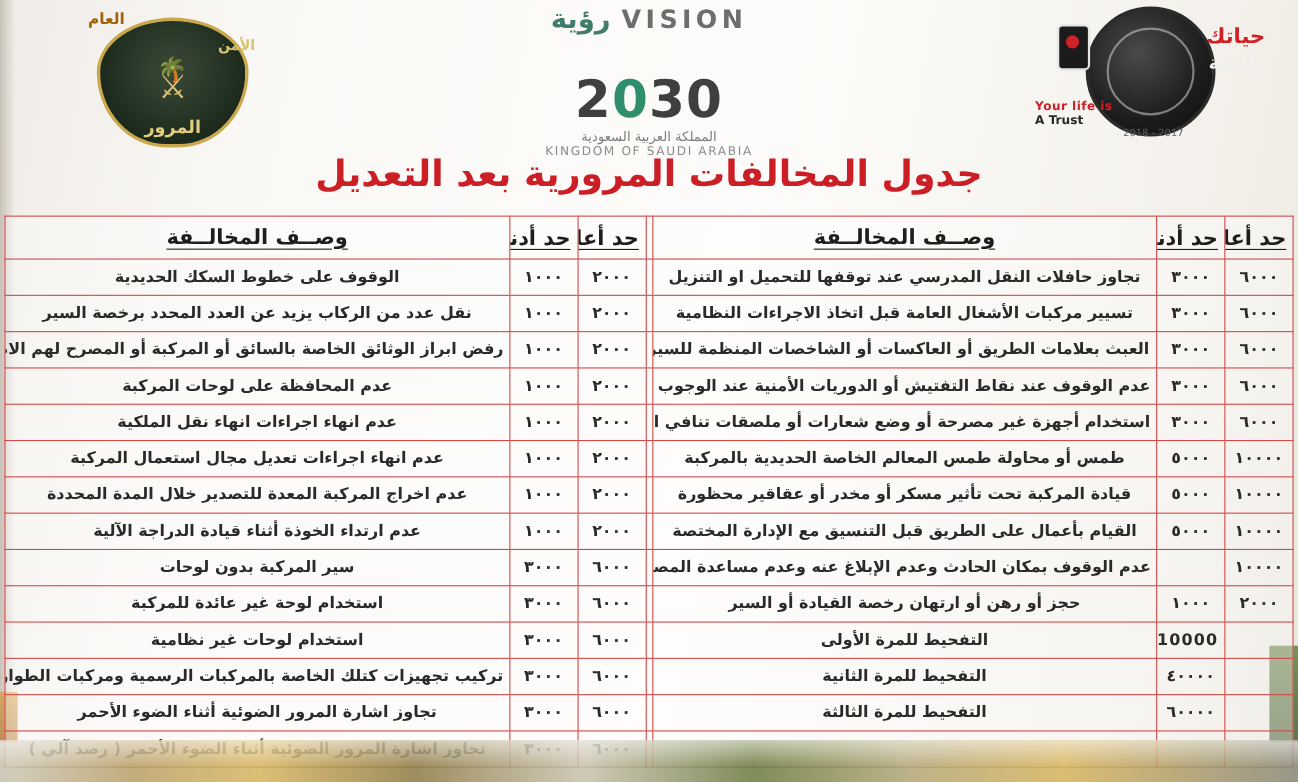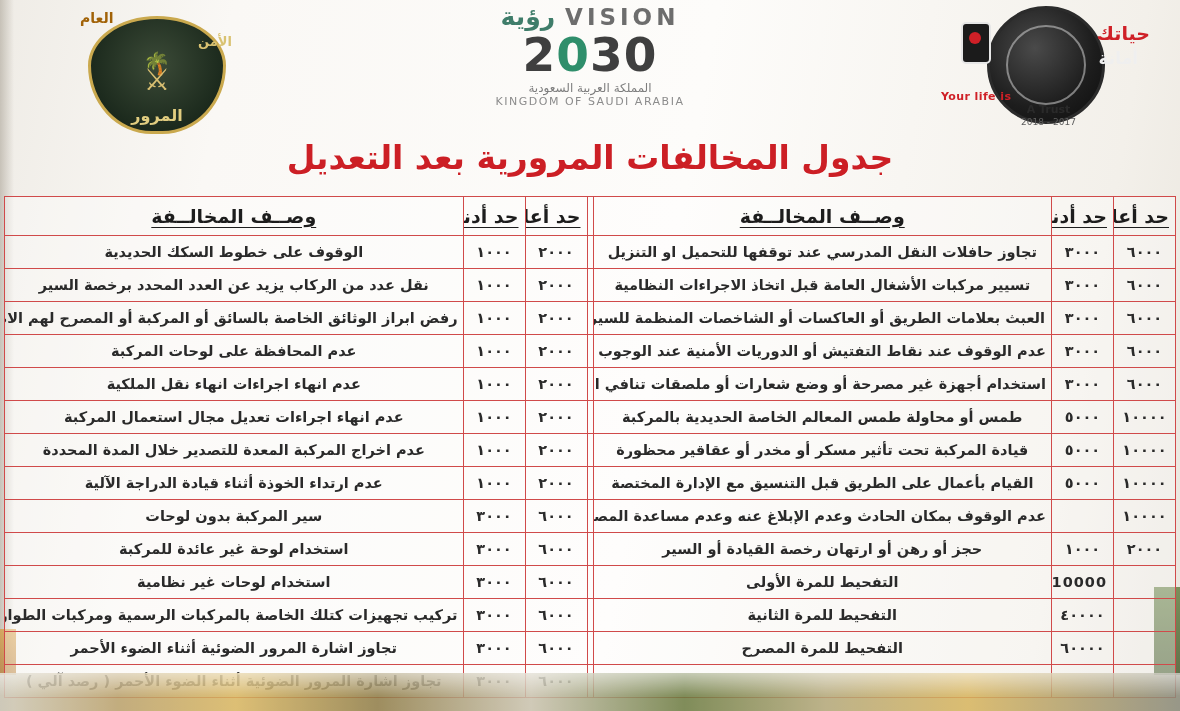--- a/index.html
+++ b/index.html
@@ -110,21 +110,20 @@
     color: #cf2027;
     font-size: 11px;
     font-weight: bold;
     letter-spacing: .4px;
     direction: ltr;
   }
   .badge-trust .en-2 {
     position: absolute;
     left: 0; right: 0;
     top: 99px;
-    text-align: center;
     color: #2a2a2a;
     font-size: 11px;
     font-weight: bold;
     direction: ltr;
   }
   .badge-trust .yr {
     position: absolute;
     left: 0; right: 0;
     top: 113px;
     text-align: center;
@@ -153,20 +152,21 @@
     color: #3f7d6a;
     margin-right: 10px;
   }
   .vision .v-row2 {
     font-size: 47px;
     color: #3f3f3f;
     font-weight: bold;
     line-height: 48px;
     letter-spacing: 1px;
     direction: ltr;
+    margin-top: 36px;
   }
   .vision .v-row2 .mid {
     color: #2f8e6b;
   }
   .vision .v-row3 {
     font-size: 12px;
     color: #7d7d7d;
     margin-top: 2px;
   }
   .vision .v-row4 {
@@ -531,21 +531,21 @@
             <td class="c-min">٤٠٠٠٠</td>
             <td class="c-desc">التفحيط للمرة الثانية</td>
             <td class="gap"></td>
             <td class="c-max">٦٠٠٠</td>
             <td class="c-min">٣٠٠٠</td>
             <td class="c-desc">تركيب تجهيزات كتلك الخاصة بالمركبات الرسمية ومركبات الطوارئ</td>
           </tr>
           <tr>
             <td class="c-max"></td>
             <td class="c-min">٦٠٠٠٠</td>
-            <td class="c-desc">التفحيط للمرة المصرح</td>
+            <td class="c-desc">التفحيط للمرة الثالثة</td>
             <td class="gap"></td>
             <td class="c-max">٦٠٠٠</td>
             <td class="c-min">٣٠٠٠</td>
             <td class="c-desc">تجاوز اشارة المرور الضوئية أثناء الضوء الأحمر</td>
           </tr>
           <tr>
             <td class="gap"></td>
             <td class="gap"></td>
             <td class="gap"></td>
             <td class="gap"></td>

